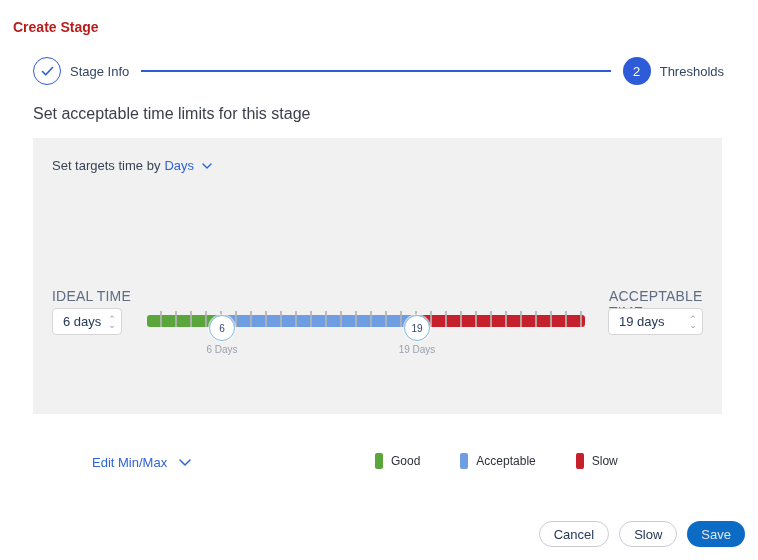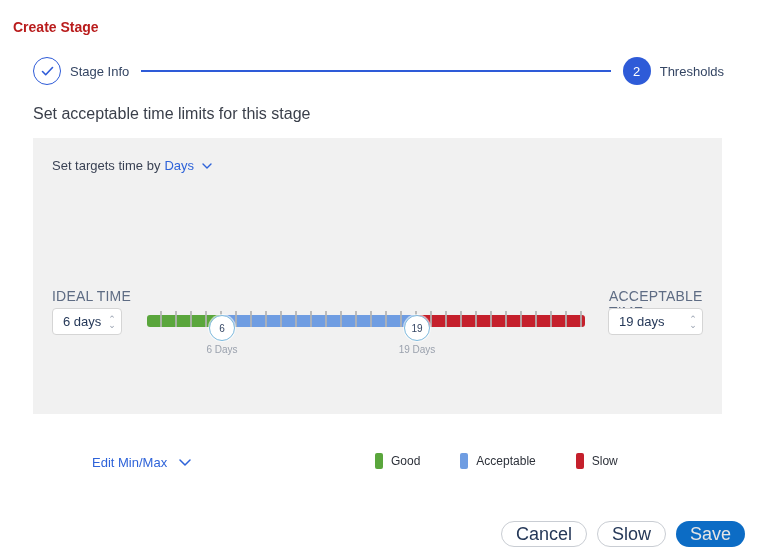--- a/index.html
+++ b/index.html
@@ -46,21 +46,21 @@
 
   .edit-minmax { position:absolute; left:31px; top:317px; font-size:13px;margin-left:28px; }
 
   
   .legend { position:absolute; left:318px; top:315px; display:flex; align-items:center; gap:40px;padding-left:24px; }
   .legend-item { display:flex; align-items:center; gap:8px; font-size:12px; color:#2d313a; }
   .swatch { width:8px; height:16px; border-radius:2px; }
 
   
   .footer { position:absolute; right:13px; top:521px; display:flex; gap:10px; }
-  .btn { height:26px; padding:0 14px; font-size:18px; border-radius:13px; display:flex; align-items:center; justify-content:center; cursor:pointer; font-family:"Liberation Sans", sans-serif; }
+  .btn { height:26px; padding:0 14px; font-size:13px; border-radius:13px; display:flex; align-items:center; justify-content:center; cursor:pointer; font-family:"Liberation Sans", sans-serif; }
   .btn.secondary { background:#fff; border:1px solid #C9CDD3; color:#253858; }
   .btn.primary { border:0; color:#e5e5e5; }
 
   svg { display:block; }
 </style>
 </head>
 <body>
 
 <div class="page-title">Create Stage</div>
 

